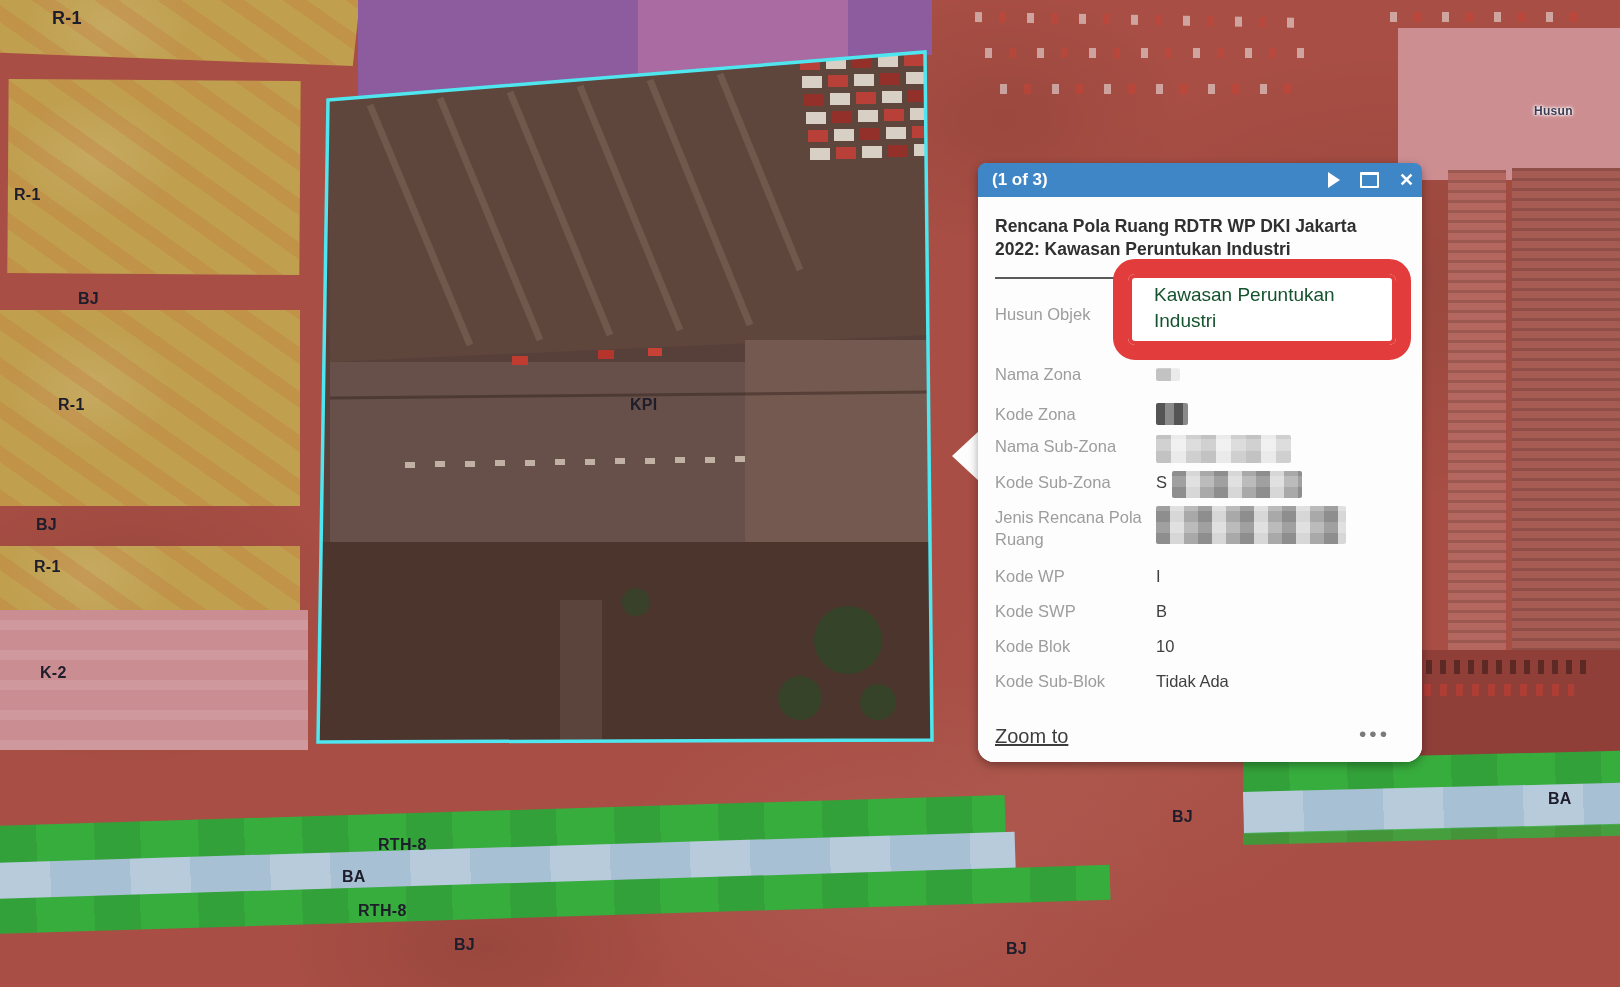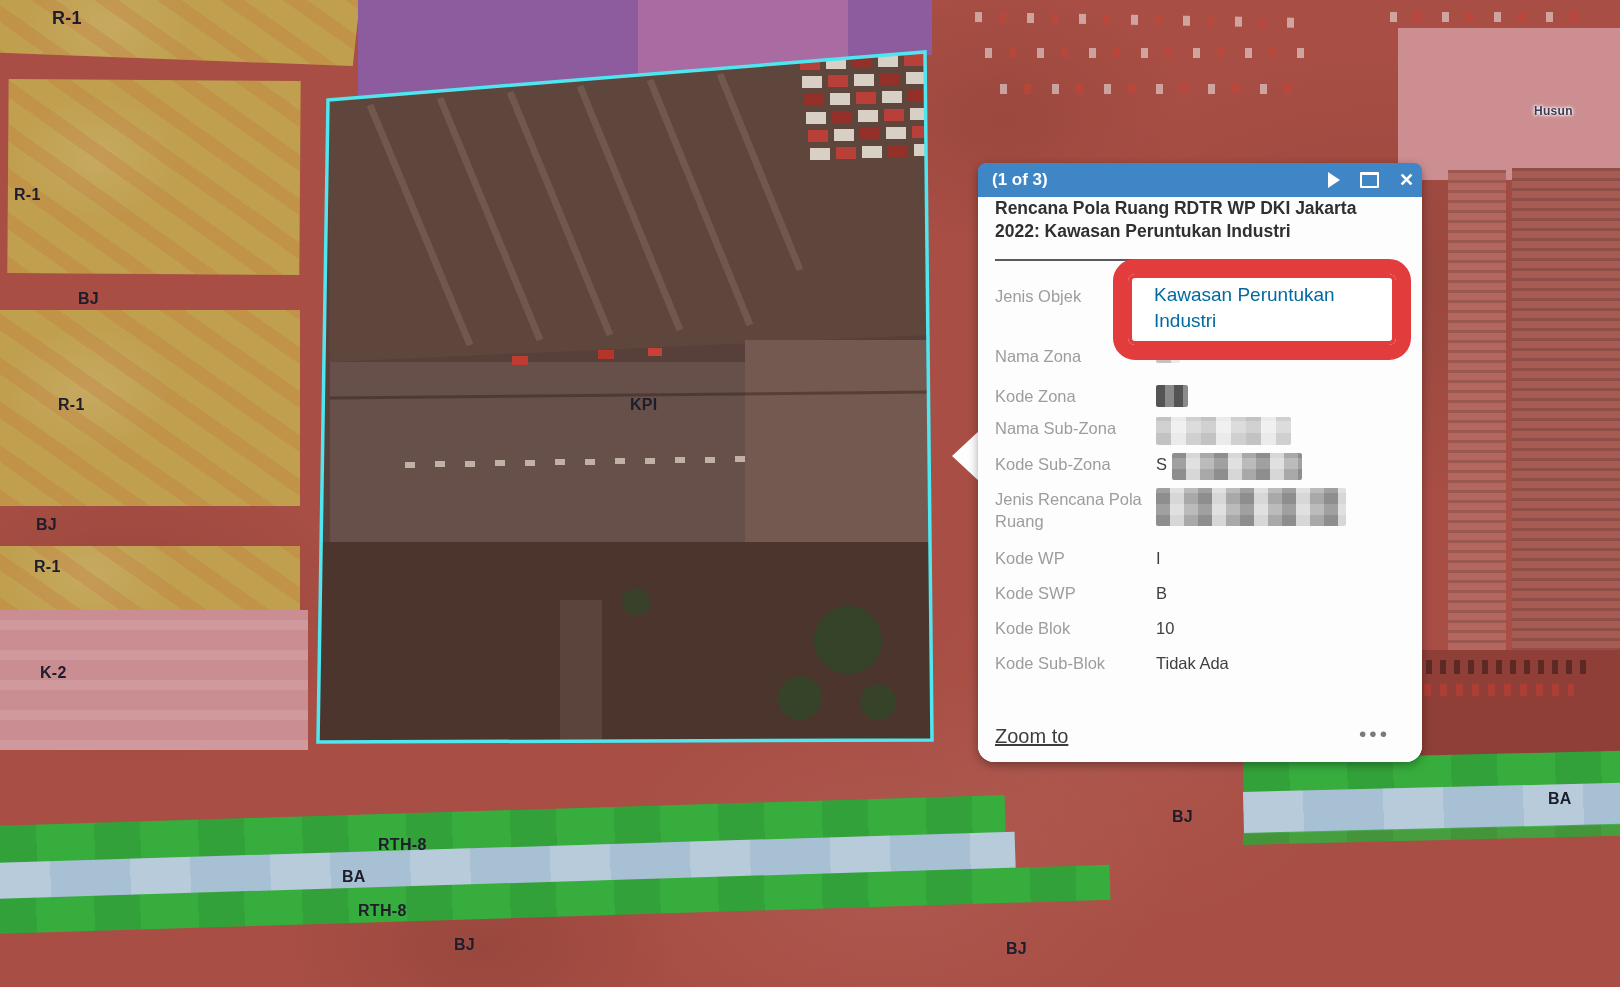--- a/index.html
+++ b/index.html
@@ -35,21 +35,21 @@
          border-radius:10px 10px 16px 16px;background:#fdfdfd;
          box-shadow:0 3px 10px rgba(0,0,0,.35);}
   .popup-header{position:absolute;left:0;top:0;right:0;height:34px;background:#3f86c7;
          border-radius:8px 8px 0 0;color:#fff;display:flex;align-items:center;text-align:center;}
   .pg{font-size:17px;font-weight:700;margin-left:14px;}
   .hicons{position:absolute;right:8px;top:0;height:34px;display:flex;align-items:center;gap:20px;}
   .icon-next{width:0;height:0;border-top:8px solid transparent;border-bottom:8px solid transparent;
          border-left:12px solid #fff;cursor:pointer;}
   .icon-max{width:15px;height:11px;border:2px solid #fff;border-top-width:3px;border-radius:1px;cursor:pointer;}
   .icon-close{font-size:18px;font-weight:700;color:#fff;line-height:1;cursor:pointer;}
-  .popup-body{position:absolute;left:0;top:26px;right:0;height:521px;overflow:hidden;}
+  .popup-body{position:absolute;left:0;top:44px;right:0;height:521px;overflow:hidden;}
   .ptitle{position:absolute;left:17px;top:8px;width:408px;font-size:17.5px;font-weight:700;
           color:#303030;line-height:1.32;}
   .divider{position:absolute;left:17px;top:70px;width:150px;height:2px;background:#5a5a5a;}
   .row{position:absolute;left:17px;right:12px;display:flex;}
   .flabel{width:161px;flex:0 0 161px;font-size:16.5px;color:#9d9d9d;line-height:1.35;}
   .fvalue{flex:1;font-size:16.5px;color:#3f3f3f;line-height:1.35;display:flex;align-items:flex-start;gap:5px;}
   .blob{border-radius:2px;}
   .px-light{background-color:rgba(225,225,225,.75);
     background-image:repeating-linear-gradient(90deg, rgba(170,170,170,.45) 0 15px, rgba(240,240,240,.8) 15px 30px, rgba(200,200,200,.5) 30px 45px),
                      repeating-linear-gradient(0deg, rgba(180,180,180,.35) 0 12px, rgba(245,245,245,.7) 12px 24px);}
@@ -63,21 +63,21 @@
   .zoomto{position:absolute;left:17px;top:7px;font-size:20px;color:#3d3d3d;
     text-decoration:underline;cursor:pointer;}
   .dots{position:absolute;right:32px;top:4px;font-size:21px;color:#7a7a7a;letter-spacing:3px;cursor:pointer;}
   .callout-arrow{position:absolute;left:952px;top:430px;width:0;height:0;
     border-top:26px solid transparent;border-bottom:26px solid transparent;border-right:28px solid #fdfdfd;}
 
   
   .annotation{position:absolute;left:1113px;top:259px;width:298px;height:101px;box-sizing:border-box;
     border:15px solid #e23c3c;border-radius:22px;background:#fff;
     box-shadow:inset 0 0 0 4px #e23c3c;z-index:30;}
-  .annotation .atext{margin:8px 0 4px 26px;font-size:19px;color:#0369a1;line-height:1.35;width:230px;}
+  .annotation .atext{margin:8px 0 4px 26px;font-size:19px;color:#14532d;line-height:1.35;width:230px;}
 </style>
 </head>
 <body>
 
 <div id="stage">
 
   <div class="patch yz" style="left:0;top:0;width:360px;height:66px;clip-path:polygon(0 0,100% 0,98% 100%,0 80%);"></div>
   <div class="patch yz" style="left:8px;top:80px;width:292px;height:194px;transform:rotate(.4deg);"></div>
   <div class="patch yz" style="left:0;top:310px;width:300px;height:196px;"></div>
   <div class="patch yz" style="left:0;top:546px;width:300px;height:68px;"></div>
@@ -211,21 +211,21 @@
         <span class="icon-next"></span>
         <span class="icon-max"></span>
         <span class="icon-close">✕</span>
       </span>
     </div>
     <div class="popup-body">
       <div class="ptitle">Rencana Pola Ruang RDTR WP DKI Jakarta 2022: Kawasan Peruntukan Industri</div>
       <div class="divider"></div>
 
       <div class="row" style="top:96px">
-        <div class="flabel">Jenis Objek</div>
+        <div class="flabel">Husun Objek</div>
         <div class="fvalue"></div>
       </div>
       <div class="row" style="top:156px">
         <div class="flabel">Nama Zona</div>
         <div class="fvalue">
           <div class="blob px-light" style="width:24px;height:13px;margin-top:5px;"></div>
         </div>
       </div>
       <div class="row" style="top:196px">
         <div class="flabel">Kode Zona</div>

